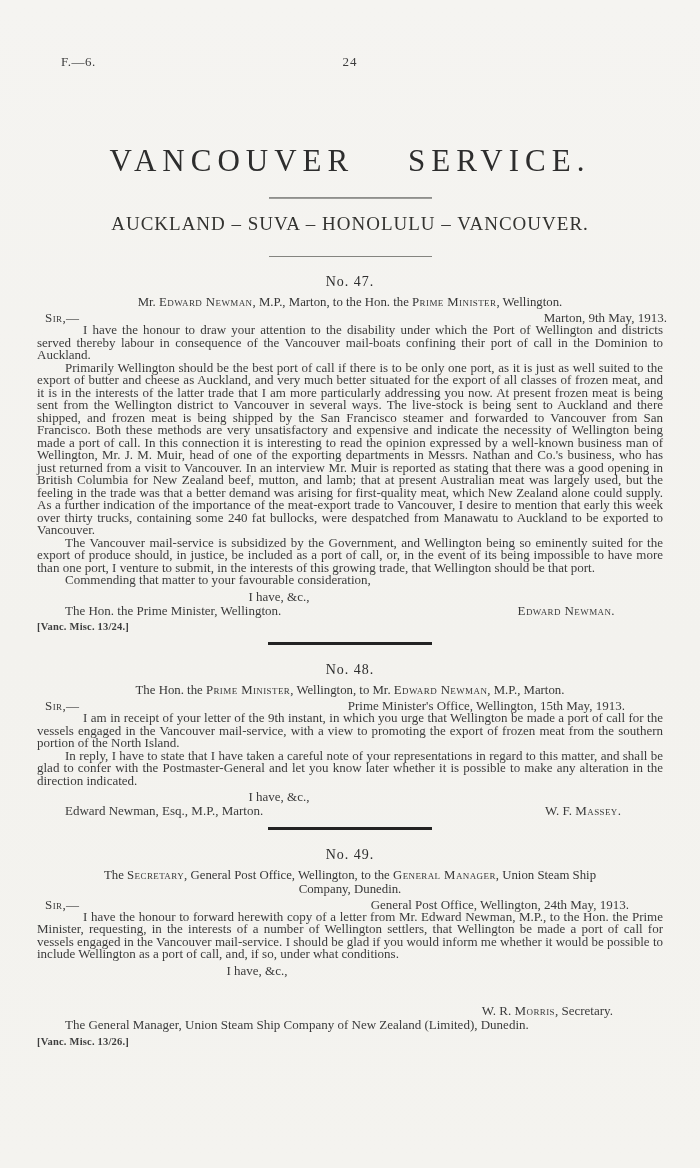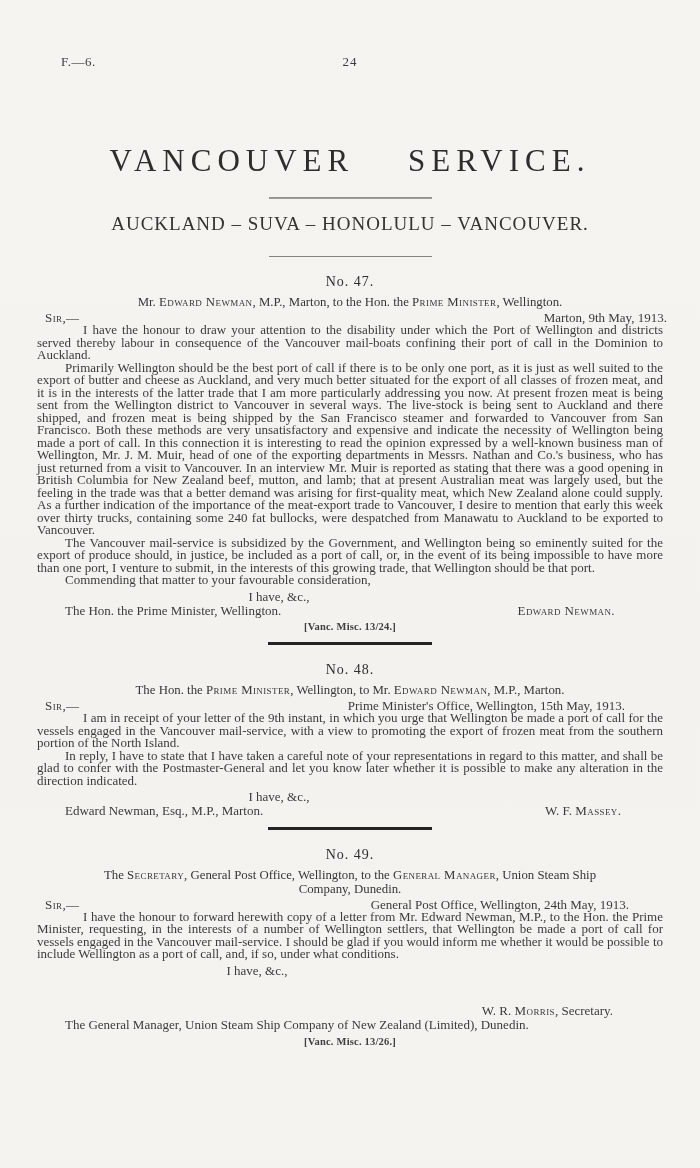--- a/index.html
+++ b/index.html
@@ -113,21 +113,20 @@
   .l47 .signature { padding-right: 48px; }
   .l48 .signature { padding-right: 42px; }
   .l49 .signature-line { padding-right: 50px; margin-top: 27px; }
   .file-ref {
     margin-top: 4px;
     font-size: 10.5px;
     font-weight: bold;
     letter-spacing: 0.2px;
     color: #3e3e3e;
     line-height: 12px;
-    text-align: center;
   }
   .section-divider {
     width: 164px;
     margin: 9px auto 4px;
     border-top: 3px solid #232323;
   }
 </style>
 </head>
 <body>
 

